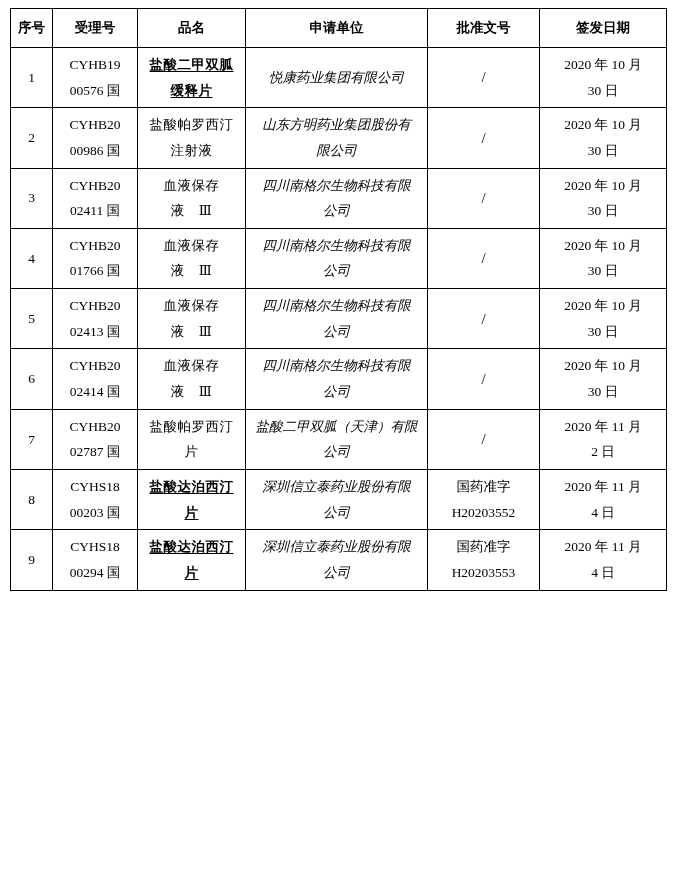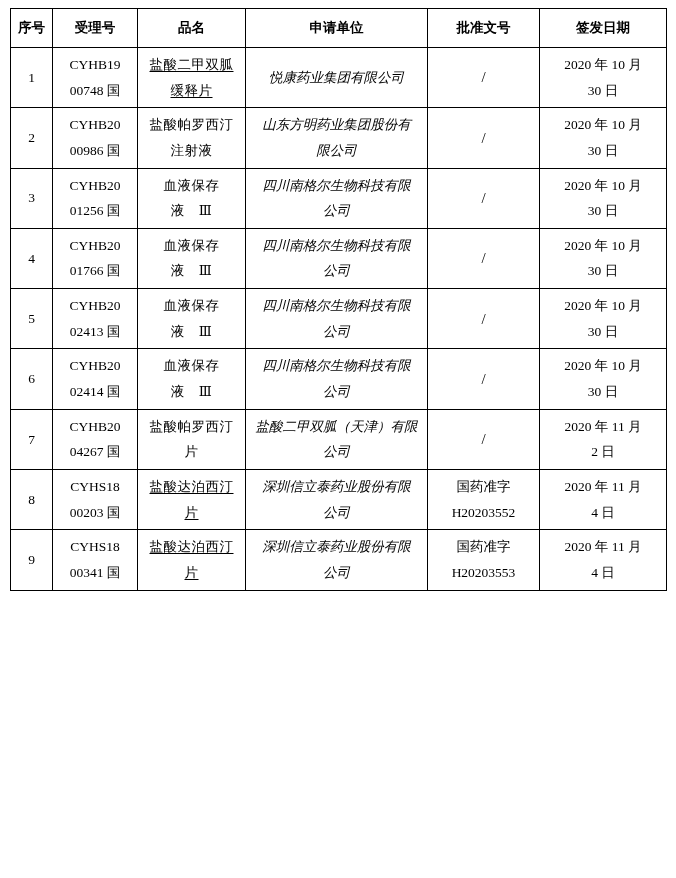--- a/index.html
+++ b/index.html
@@ -56,20 +56,21 @@
   .cell-line {
     display: block;
     white-space: nowrap;
   }
   td.product-cell .cell-line {
     letter-spacing: 0.5px;
   }
   .underline-text {
     text-decoration: underline;
     text-underline-offset: 2px;
+    font-weight: bold;
   }
   td.approval-cell {
     font-size: 13.5px;
   }
   .slash {
     font-size: 15px;
   }
   td.applicant-cell {
     text-align: center;
     line-height: 1.9;
@@ -100,21 +101,21 @@
         <th>申请单位</th>
         <th>批准文号</th>
         <th>签发日期</th>
       </tr>
     </thead>
     <tbody id="table-body">
         <tr>
           <td class="seq-cell">1</td>
           <td class="accept-cell">
             <span class="cell-line">CYHB19</span>
-            <span class="cell-line">00748 国</span>
+            <span class="cell-line">00576 国</span>
           </td>
           <td class="product-cell">
             <span class="cell-line underline-text">盐酸二甲双胍</span>
             <span class="cell-line underline-text">缓释片</span>
           </td>
           <td class="applicant-cell">
             <span class="cell-line">悦康药业集团有限公司</span>
           </td>
           <td class="approval-cell">
             <span class="cell-line slash">/</span>
@@ -143,21 +144,21 @@
           </td>
           <td class="date-cell">
             <span class="cell-line">2020 年 10 月</span>
             <span class="cell-line">30 日</span>
           </td>
         </tr>
         <tr>
           <td class="seq-cell">3</td>
           <td class="accept-cell">
             <span class="cell-line">CYHB20</span>
-            <span class="cell-line">01256 国</span>
+            <span class="cell-line">02411 国</span>
           </td>
           <td class="product-cell">
             <span class="cell-line">血液保存</span>
             <span class="cell-line">液　Ⅲ</span>
           </td>
           <td class="applicant-cell">
             <span class="cell-line">四川南格尔生物科技有限</span>
             <span class="cell-line">公司</span>
           </td>
           <td class="approval-cell">
@@ -231,21 +232,21 @@
           </td>
           <td class="date-cell">
             <span class="cell-line">2020 年 10 月</span>
             <span class="cell-line">30 日</span>
           </td>
         </tr>
         <tr>
           <td class="seq-cell">7</td>
           <td class="accept-cell">
             <span class="cell-line">CYHB20</span>
-            <span class="cell-line">04267 国</span>
+            <span class="cell-line">02787 国</span>
           </td>
           <td class="product-cell">
             <span class="cell-line">盐酸帕罗西汀</span>
             <span class="cell-line">片</span>
           </td>
           <td class="applicant-cell">
             <span class="cell-line">盐酸二甲双胍（天津）有限</span>
             <span class="cell-line">公司</span>
           </td>
           <td class="approval-cell">
@@ -276,21 +277,21 @@
           </td>
           <td class="date-cell">
             <span class="cell-line">2020 年 11 月</span>
             <span class="cell-line">4 日</span>
           </td>
         </tr>
         <tr>
           <td class="seq-cell">9</td>
           <td class="accept-cell">
             <span class="cell-line">CYHS18</span>
-            <span class="cell-line">00341 国</span>
+            <span class="cell-line">00294 国</span>
           </td>
           <td class="product-cell">
             <span class="cell-line underline-text">盐酸达泊西汀</span>
             <span class="cell-line underline-text">片</span>
           </td>
           <td class="applicant-cell">
             <span class="cell-line">深圳信立泰药业股份有限</span>
             <span class="cell-line">公司</span>
           </td>
           <td class="approval-cell">

